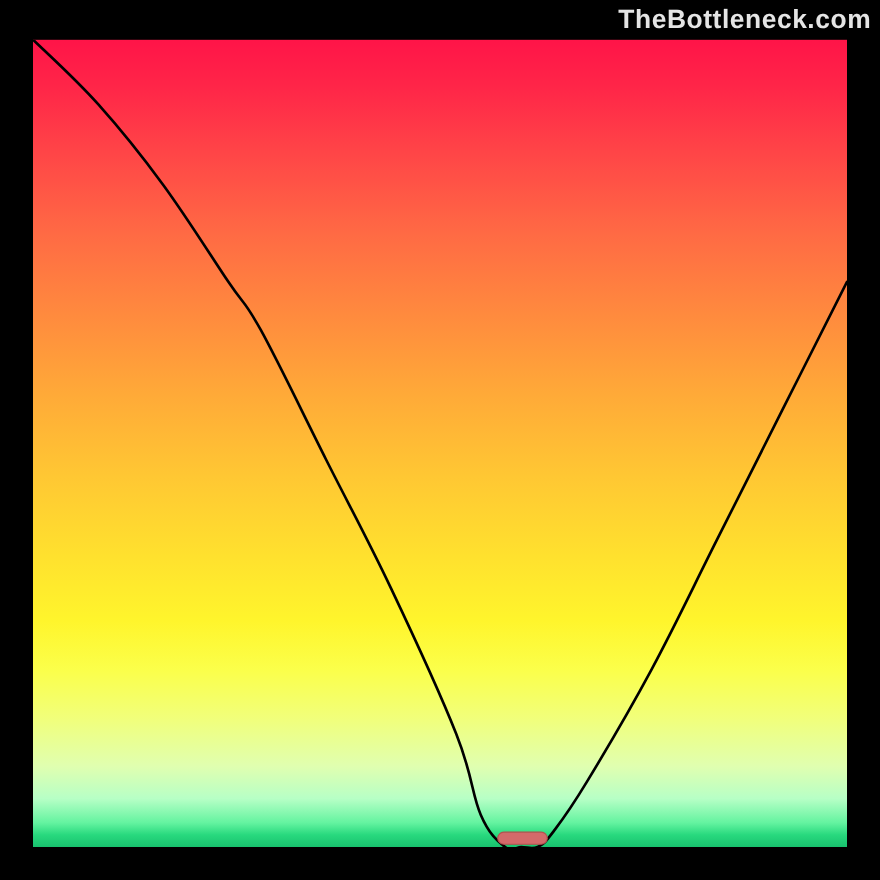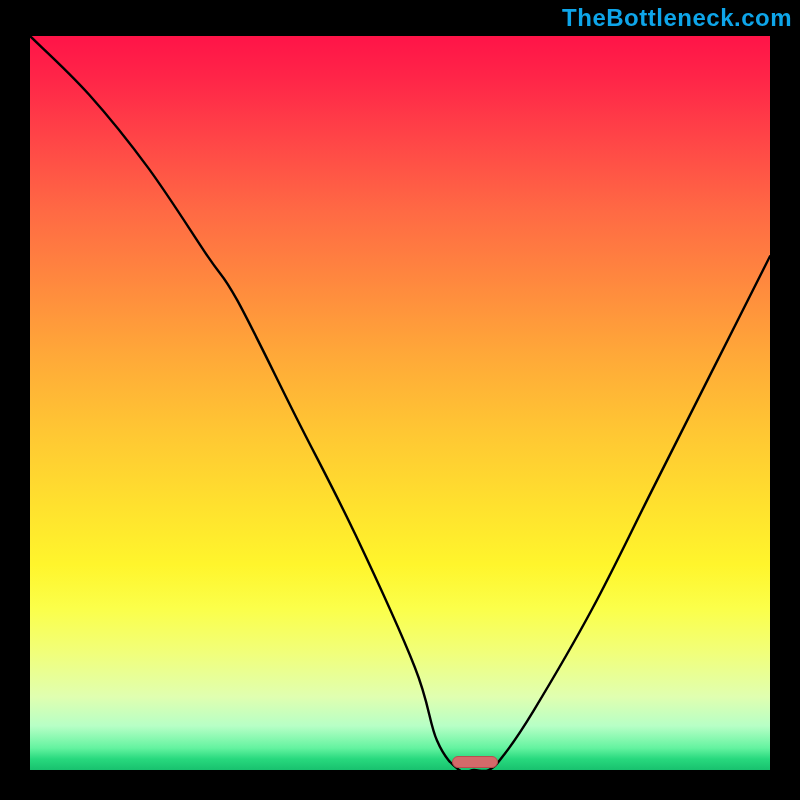--- a/index.html
+++ b/index.html
@@ -15,21 +15,21 @@
     position: relative;
     width: 800px;
     height: 800px;
   }
   .watermark {
     position: absolute;
     right: 8px;
     top: 4px;
     font-size: 24px;
     font-weight: 600;
-    color: #0ea5e9;
+    color: #e5e5e5;
     letter-spacing: 0.5px;
     user-select: none;
   }
   .plot-area {
     position: absolute;
     left: 30px;
     top: 36px;
     width: 740px;
     height: 734px;
     overflow: hidden;

